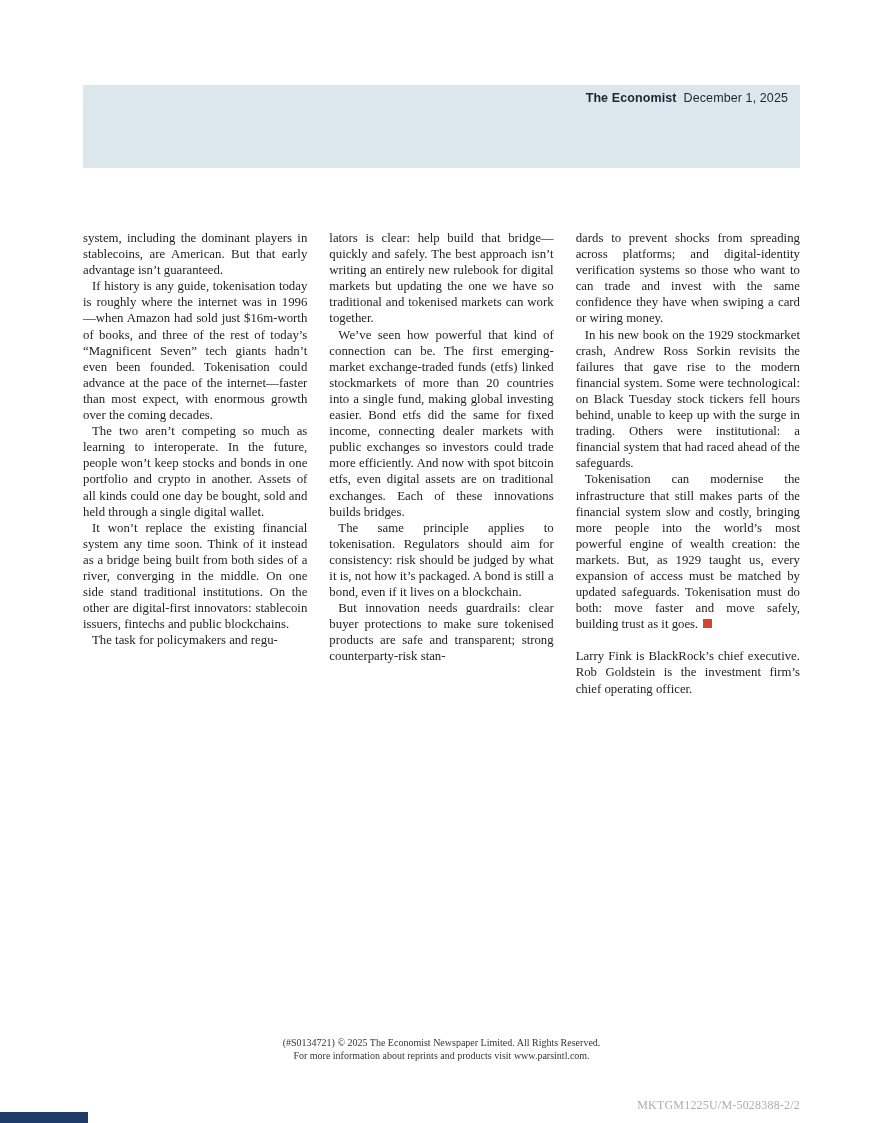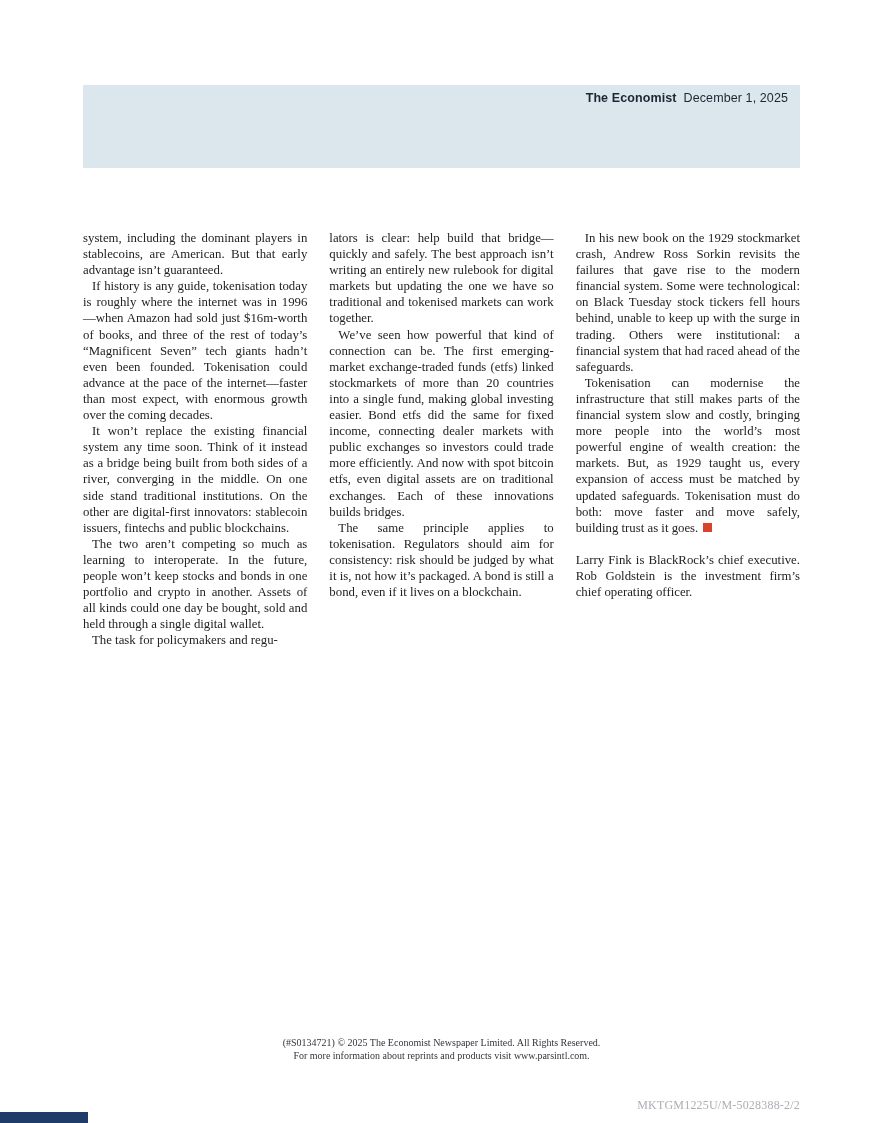--- a/index.html
+++ b/index.html
@@ -92,32 +92,34 @@
     <div class="header-text">
       <span class="pub">The Economist</span><span class="date">December 1, 2025</span>
     </div>
   </div>
 
   <div class="columns">
 
     <div class="col">
       <p class="para"><span>system, including the dominant players in stablecoins, are American. But that early advantage isn’t guaranteed.</span></p>
       <p class="para indent"><span>If history is any guide, tokenisation today is roughly where the internet was in 1996—when Amazon had sold just $16m-worth of books, and three of the rest of today’s “Magnificent Seven” tech giants hadn’t even been founded. Tokenisation could advance at the pace of the internet—faster than most expect, with enormous growth over the coming decades.</span></p>
+      <p class="para indent"><span>The two aren’t competing so much as learning to interoperate. In the future, people won’t keep stocks and bonds in one portfolio and crypto in another. Assets of all kinds could one day be bought, sold and held through a single digital wallet.</span></p>
       <p class="para indent"><span>It won’t replace the existing financial system any time soon. Think of it instead as a bridge being built from both sides of a river, converging in the middle. On one side stand traditional institutions. On the other are digital-first innovators: stablecoin issuers, fintechs and public blockchains.</span></p>
-      <p class="para indent"><span>The two aren’t competing so much as learning to interoperate. In the future, people won’t keep stocks and bonds in one portfolio and crypto in another. Assets of all kinds could one day be bought, sold and held through a single digital wallet.</span></p>
       <p class="para indent"><span>The task for policymakers and regu-</span></p>
     </div>
 
     <div class="col">
       <p class="para"><span>lators is clear: help build that bridge—quickly and safely. The best approach isn’t writing an entirely new rulebook for digital markets but updating the one we have so traditional and tokenised markets can work together.</span></p>
       <p class="para indent"><span>We’ve seen how powerful that kind of connection can be. The first emerging-market exchange-traded funds (etfs) linked stockmarkets of more than 20 countries into a single fund, making global investing easier. Bond etfs did the same for fixed income, connecting dealer markets with public exchanges so investors could trade more efficiently. And now with spot bitcoin etfs, even digital assets are on traditional exchanges. Each of these innovations builds bridges.</span></p>
       <p class="para indent"><span>The same principle applies to tokenisation. Regulators should aim for consistency: risk should be judged by what it is, not how it’s packaged. A bond is still a bond, even if it lives on a blockchain.</span></p>
+      <p class="para indent"><span>But innovation needs guardrails: clear buyer protections to make sure tokenised products are safe and transparent; strong counterparty-risk stan-</span></p>
     </div>
 
     <div class="col">
+      <p class="para"><span>dards to prevent shocks from spreading across platforms; and digital-identity verification systems so those who want to can trade and invest with the same confidence they have when swiping a card or wiring money.</span></p>
       <p class="para indent"><span>In his new book on the 1929 stockmarket crash, Andrew Ross Sorkin revisits the failures that gave rise to the modern financial system. Some were technological: on Black Tuesday stock tickers fell hours behind, unable to keep up with the surge in trading. Others were institutional: a financial system that had raced ahead of the safeguards.</span></p>
       <p class="para indent"><span>Tokenisation can modernise the infrastructure that still makes parts of the financial system slow and costly, bringing more people into the world’s most powerful engine of wealth creation: the markets. But, as 1929 taught us, every expansion of access must be matched by updated safeguards. Tokenisation must do both: move faster and move safely, building trust as it goes.</span><span class="endmark"></span></p>
       <p class="para byline"><span>Larry Fink is BlackRock’s chief executive. Rob Goldstein is the investment firm’s chief operating officer.</span></p>
     </div>
 
   </div>
 
   <div class="footer">
     <div>(#S0134721) © 2025 The Economist Newspaper Limited. All Rights Reserved.</div>
     <div>For more information about reprints and products visit www.parsintl.com.</div>

